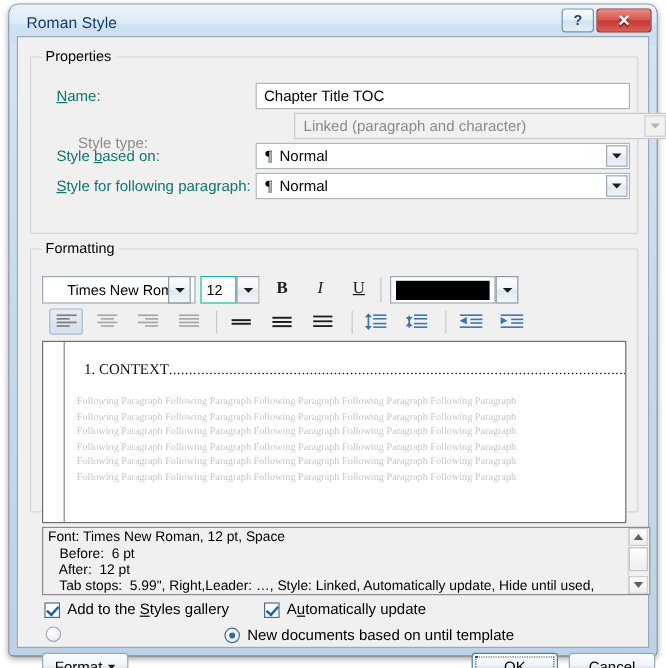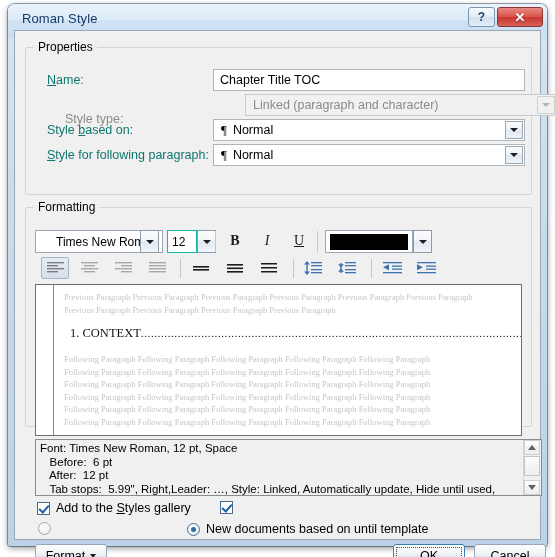--- a/index.html
+++ b/index.html
@@ -536,21 +536,20 @@
           <rect x="9" y="4.5" width="10" height="1.3"></rect>
           <rect x="9" y="7.5" width="10" height="1.3"></rect>
           <rect x="0" y="11" width="19" height="1.3"></rect>
           <polygon points="6,6.2 0,3.2 0,9.2"></polygon>
         </g>
       </svg>
     </div>
 
     <div id="preview">
       <div id="preview-inner">
-        <div class="grey-para">Previous Paragraph Previous Paragraph Previous Paragraph Previous Paragraph Previous Paragraph Previous Paragraph Previous Paragraph Previous Paragraph Previous Paragraph Previous Paragraph</div>
         <div id="context-line">
           <span>1. CONTEXT</span><span id="context-dots">...................................................................................................................</span>
         </div>
         <div id="following-block">
             <div class="grey-para">Following Paragraph Following Paragraph Following Paragraph Following Paragraph Following Paragraph</div>
             <div class="grey-para">Following Paragraph Following Paragraph Following Paragraph Following Paragraph Following Paragraph</div>
             <div class="grey-para">Following Paragraph Following Paragraph Following Paragraph Following Paragraph Following Paragraph</div>
             <div class="grey-para">Following Paragraph Following Paragraph Following Paragraph Following Paragraph Following Paragraph</div>
             <div class="grey-para">Following Paragraph Following Paragraph Following Paragraph Following Paragraph Following Paragraph</div>
             <div class="grey-para">Following Paragraph Following Paragraph Following Paragraph Following Paragraph Following Paragraph</div>
@@ -573,20 +572,21 @@
           </div>
       </div>
     </div>
 
     <div class="opt-row" style="left:22px; top:470px;">
       <span class="cb checked"></span>
       <span class="opt-label">Add to the <u>S</u>tyles gallery</span>
     </div>
     <div class="opt-row" style="left:205px; top:470px;">
       <span class="cb checked"></span>
+      <span class="opt-label">A<u>u</u>tomatically update</span>
     </div>
 
     <div class="opt-row" style="left:23px; top:491px;">
       <span class="rb"></span>
     </div>
     <div class="opt-row" style="left:172px; top:491px;">
       <span class="rb selected"></span>
       <span class="opt-label">New documents based on until template</span>
     </div>
 

